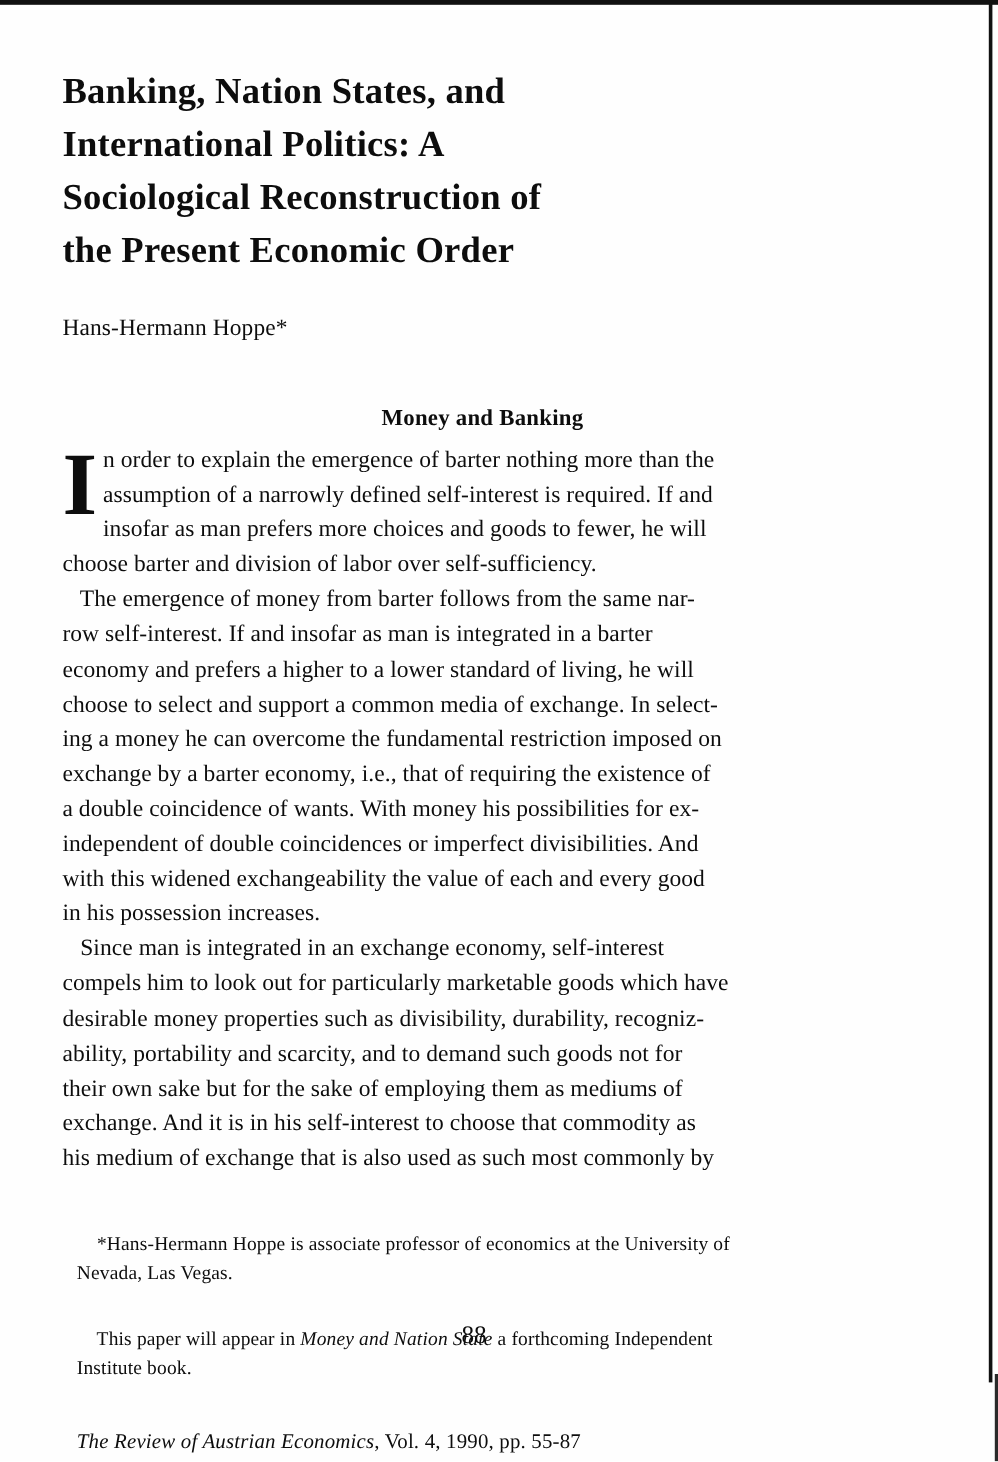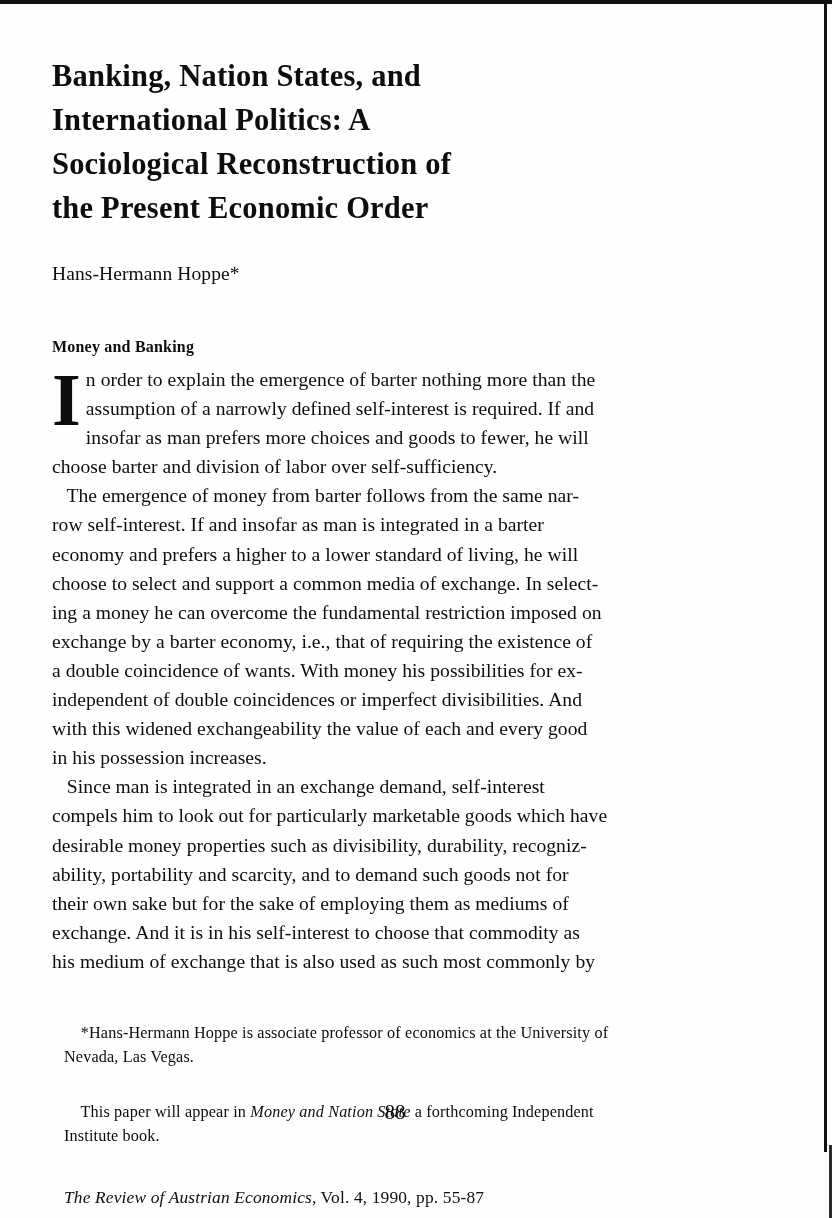--- a/index.html
+++ b/index.html
@@ -70,22 +70,22 @@
     font-size: 19.5px;
     line-height: 24px;
     margin: 0;
     padding-top: 32px;
     letter-spacing: 0.1px;
   }
 
   
   .section-heading {
     font-weight: bold;
-    font-size: 16px;
-    text-align: left;
+    font-size: 19px;
+    text-align: center;
     margin: 0;
     padding-top: 52px;
     width: 700px;
     letter-spacing: 0.2px;
   }
 
   
   .body-block {
     padding-top: 9px;
   }
@@ -189,21 +189,21 @@
         <span class="pline">choose to select and support a common media of exchange. In select-</span>
         <span class="pline">ing a money he can overcome the fundamental restriction imposed on</span>
         <span class="pline">exchange by a barter economy, i.e., that of requiring the existence of</span>
         <span class="pline">a double coincidence of wants. With money his possibilities for ex-</span>
         <span class="pline">independent of double coincidences or imperfect divisibilities. And</span>
         <span class="pline">with this widened exchangeability the value of each and every good</span>
         <span class="pline">in his possession increases.</span>
       </p>
 
       <p class="para">
-        <span class="pline">   Since man is integrated in an exchange demand, self-interest</span>
+        <span class="pline">   Since man is integrated in an exchange economy, self-interest</span>
         <span class="pline">compels him to look out for particularly marketable goods which have</span>
         <span class="pline">desirable money properties such as divisibility, durability, recogniz-</span>
         <span class="pline">ability, portability and scarcity, and to demand such goods not for</span>
         <span class="pline">their own sake but for the sake of employing them as mediums of</span>
         <span class="pline">exchange. And it is in his self-interest to choose that commodity as</span>
         <span class="pline">his medium of exchange that is also used as such most commonly by</span>
       </p>
 
     </div>
 

